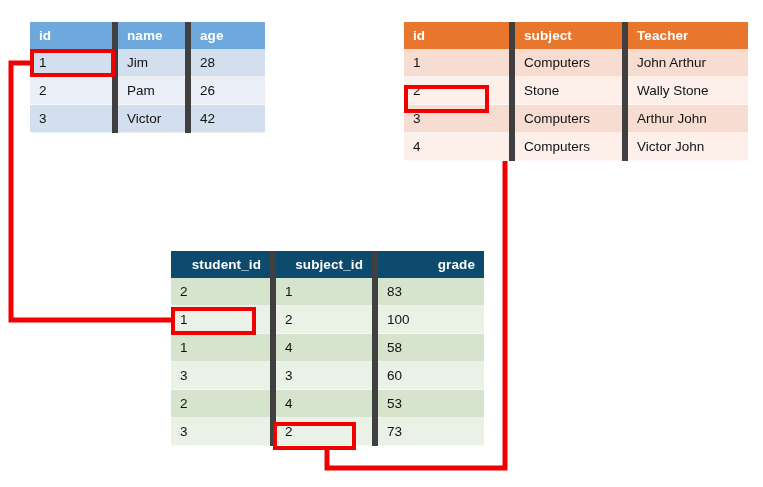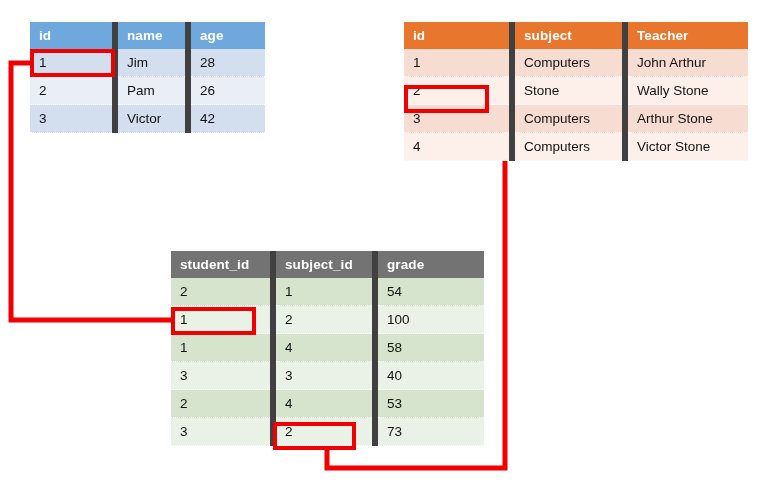--- a/index.html
+++ b/index.html
@@ -61,21 +61,21 @@
 
   
   #subjects-table { left: 404px; top: 22px; width: 344px; }
   #subjects-table th { background: #e8762c; }
   #subjects-table tr.odd td  { background: #f6dcd1; }
   #subjects-table tr.even td { background: #fdf0eb; }
   #subjects-table tr td { border-bottom: 1px dotted #ffffff; }
 
   
   #grades-table { left: 171px; top: 251px; width: 313px; }
-  #grades-table th { background: #737373; }
+  #grades-table th { background: #0c4a6e; text-align: right; }
   #grades-table tr.odd td  { background: #d7e4cd; }
   #grades-table tr.even td { background: #eaf1e6; }
   #grades-table tr td { border-bottom: 1px dotted #ffffff; }
 
   
   .highlight-box {
     position: absolute;
     border: 4px solid #f00000;
     box-sizing: border-box;
     pointer-events: none;
@@ -158,26 +158,26 @@
         <td>John Arthur</td>
       </tr>
       <tr class="even">
         <td>2</td>
         <td>Stone</td>
         <td>Wally Stone</td>
       </tr>
       <tr class="odd">
         <td>3</td>
         <td>Computers</td>
-        <td>Arthur Stone</td>
+        <td>Arthur John</td>
       </tr>
       <tr class="even">
         <td>4</td>
         <td>Computers</td>
-        <td>Victor Stone</td>
+        <td>Victor John</td>
       </tr>
     </tbody>
   </table>
 
   <table class="db-table" id="grades-table">
     <colgroup>
       <col style="width:102px">
         <col style="width:102px">
         <col style="width:109px">
     </colgroup>
@@ -185,36 +185,36 @@
       <tr>
         <th>student_id</th>
         <th>subject_id</th>
         <th>grade</th>
       </tr>
     </thead>
     <tbody>
       <tr class="odd">
         <td>2</td>
         <td>1</td>
-        <td>54</td>
+        <td>83</td>
       </tr>
       <tr class="even">
         <td>1</td>
         <td>2</td>
         <td>100</td>
       </tr>
       <tr class="odd">
         <td>1</td>
         <td>4</td>
         <td>58</td>
       </tr>
       <tr class="even">
         <td>3</td>
         <td>3</td>
-        <td>40</td>
+        <td>60</td>
       </tr>
       <tr class="odd">
         <td>2</td>
         <td>4</td>
         <td>53</td>
       </tr>
       <tr class="even">
         <td>3</td>
         <td>2</td>
         <td>73</td>

